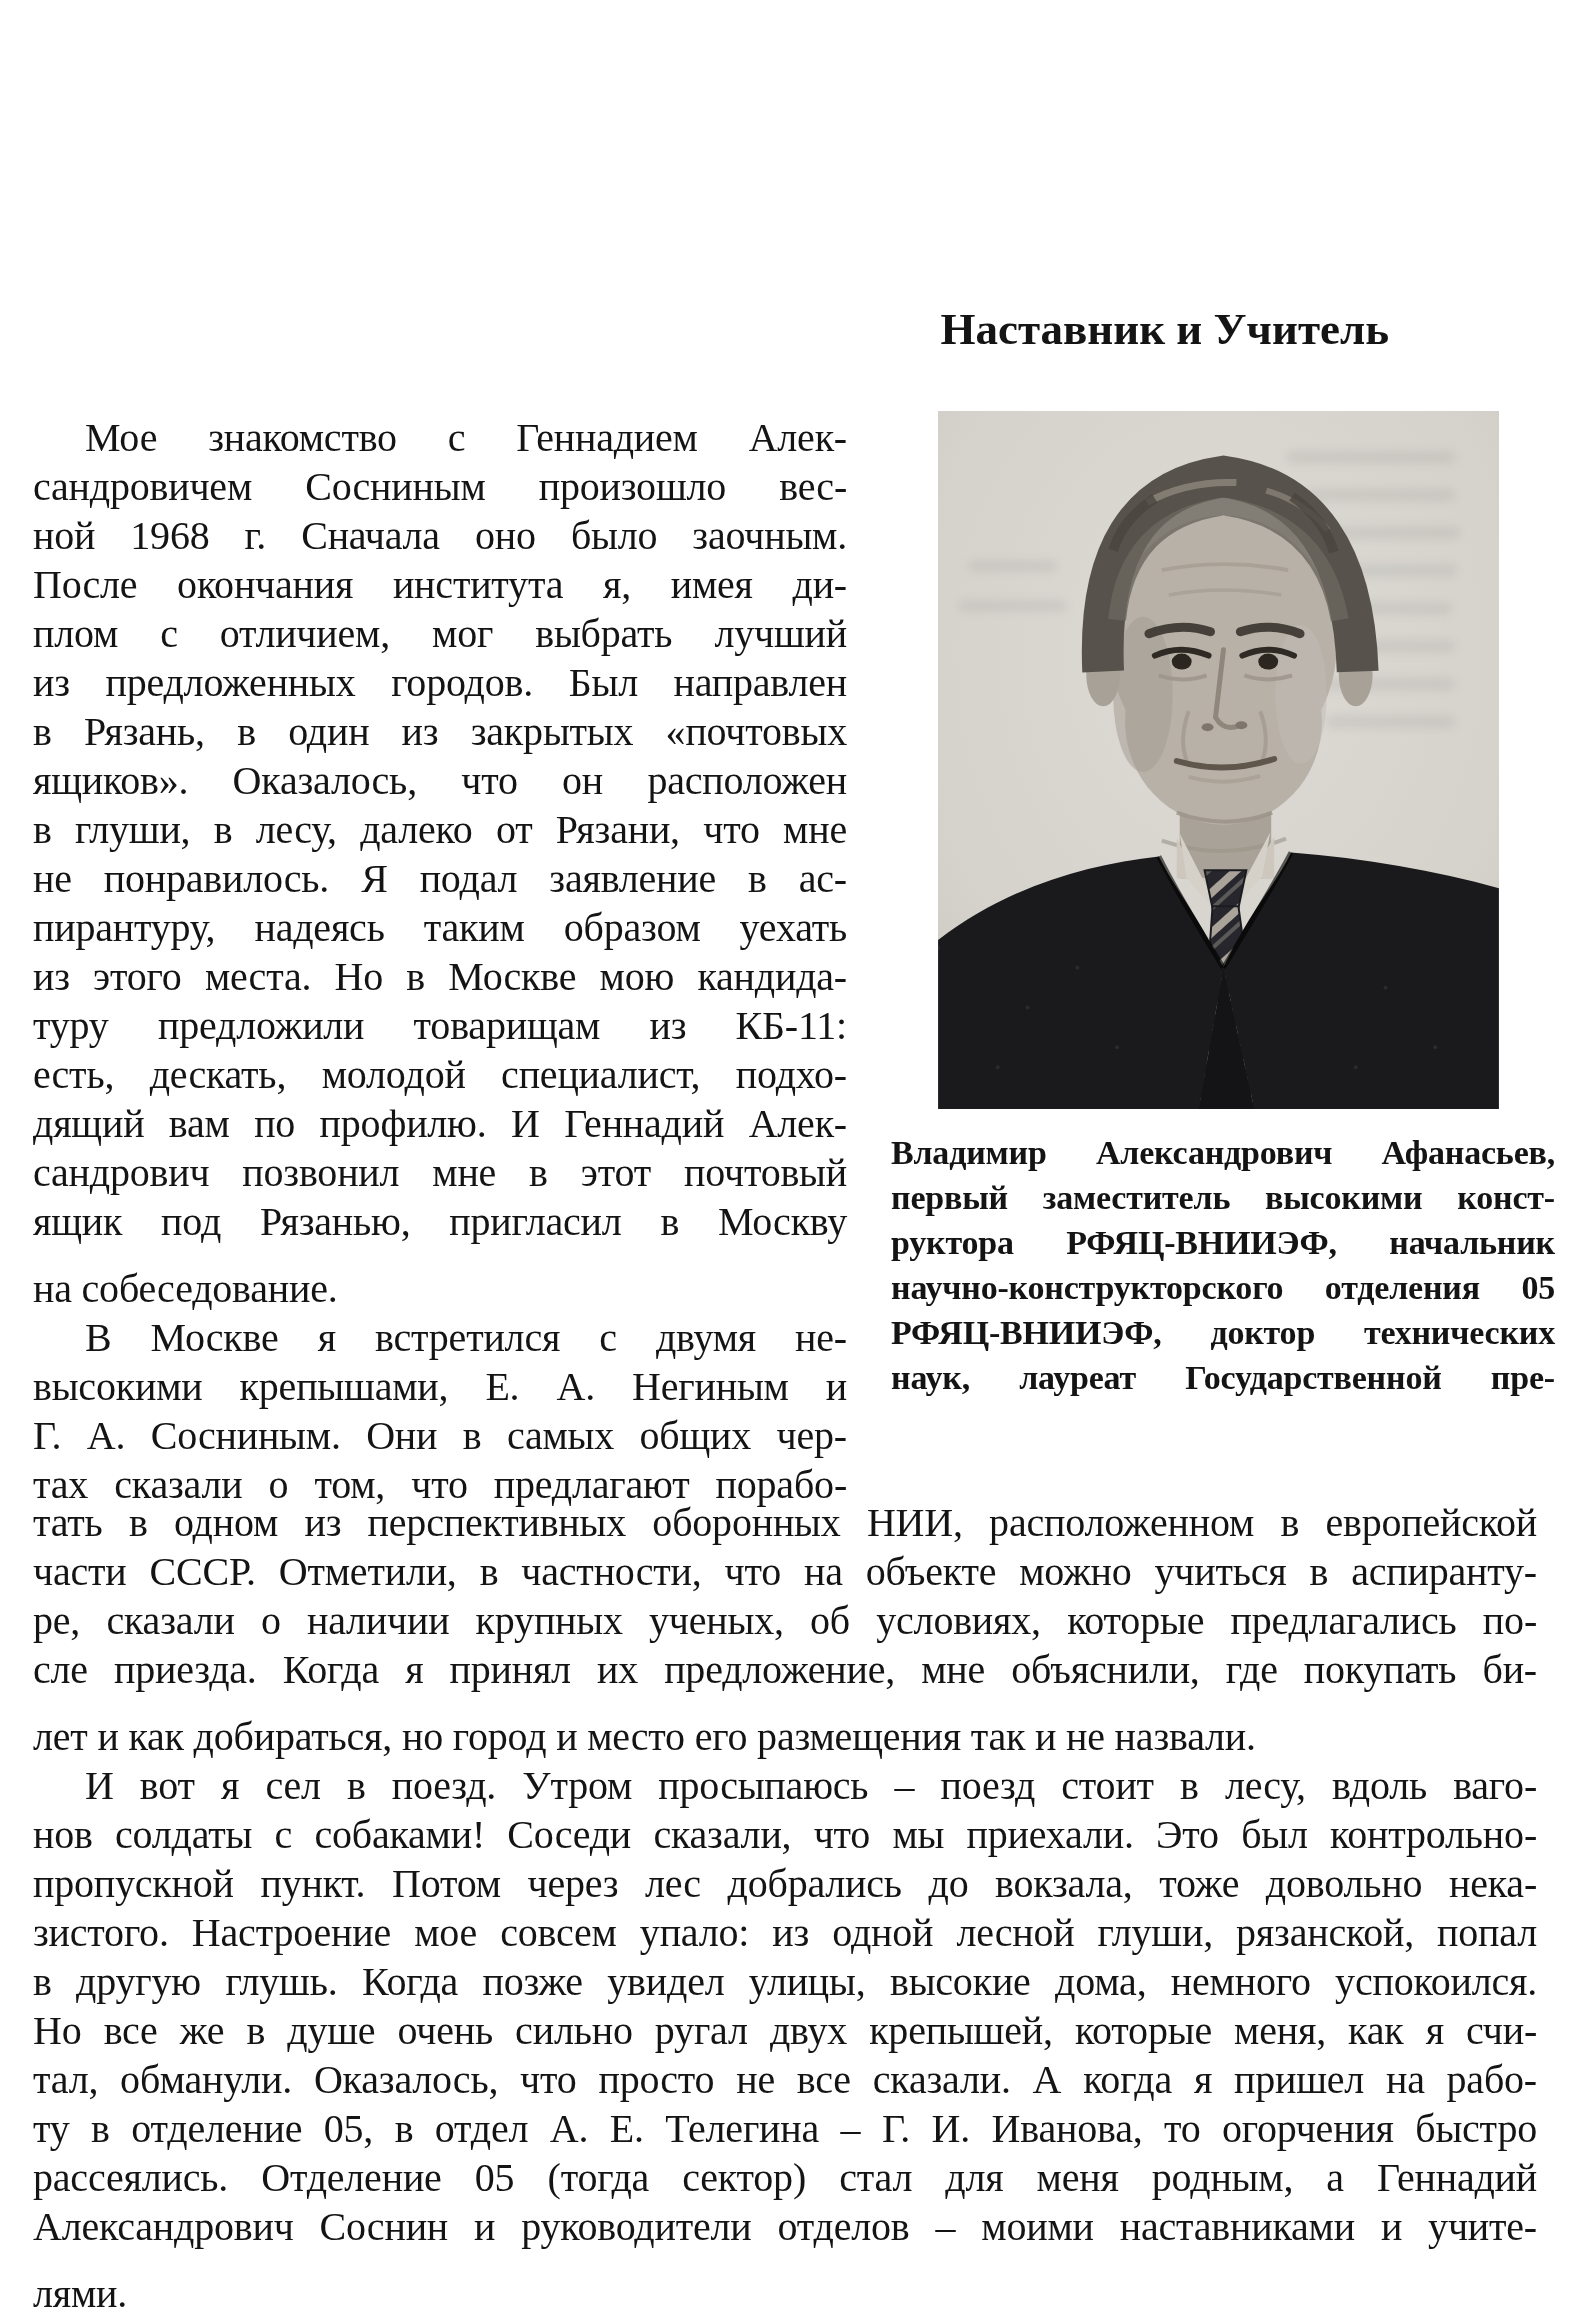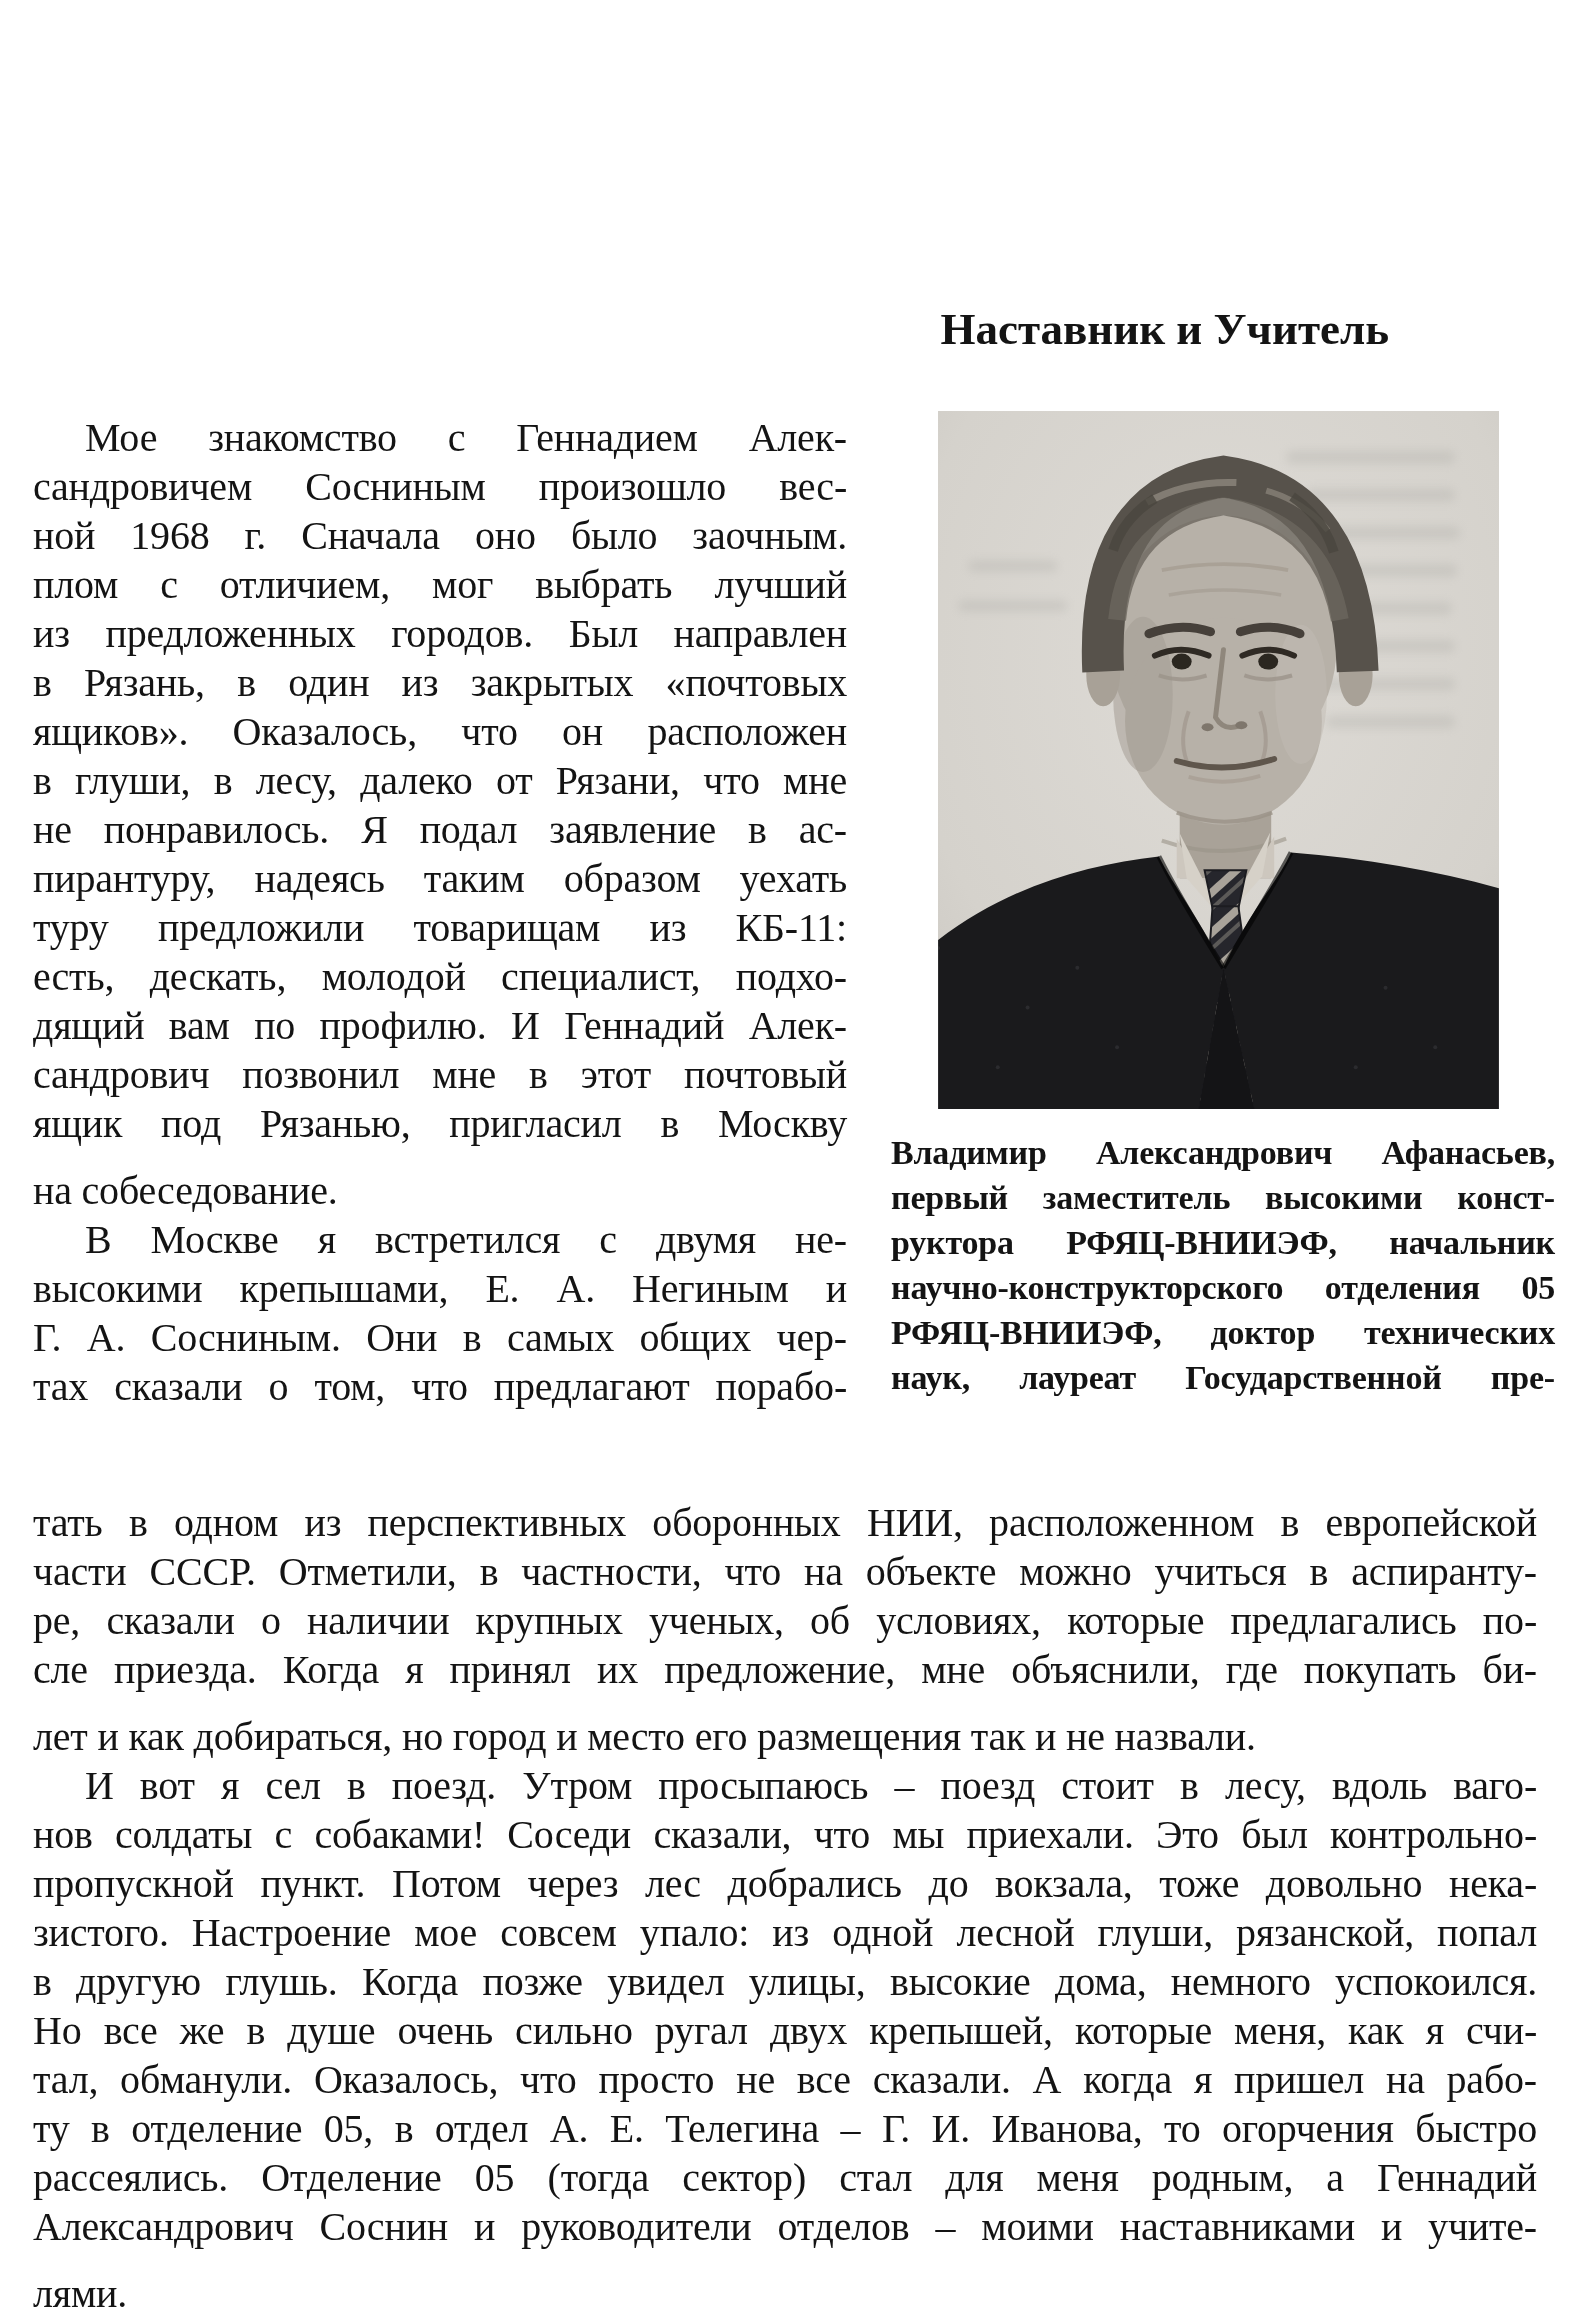--- a/index.html
+++ b/index.html
@@ -58,27 +58,29 @@
 <body>
 
 <div id="page">
 
   <div id="title">Наставник и Учитель</div>
 
   <div id="column-text" class="textblock">
       <div class="line indent">Мое знакомство с Геннадием Алек-</div>
       <div class="line">сандровичем Сосниным произошло вес-</div>
       <div class="line">ной 1968 г. Сначала оно было заочным.</div>
+      <div class="line">После окончания института я, имея ди-</div>
       <div class="line">плом с отличием, мог выбрать лучший</div>
       <div class="line">из предложенных городов. Был направлен</div>
       <div class="line">в Рязань, в один из закрытых «почтовых</div>
       <div class="line">ящиков». Оказалось, что он расположен</div>
       <div class="line">в глуши, в лесу, далеко от Рязани, что мне</div>
       <div class="line">не понравилось. Я подал заявление в ас-</div>
       <div class="line">пирантуру, надеясь таким образом уехать</div>
+      <div class="line">из этого места. Но в Москве мою кандида-</div>
       <div class="line">туру предложили товарищам из КБ-11:</div>
       <div class="line">есть, дескать, молодой специалист, подхо-</div>
       <div class="line">дящий вам по профилю. И Геннадий Алек-</div>
       <div class="line">сандрович позвонил мне в этот почтовый</div>
       <div class="line">ящик под Рязанью, пригласил в Москву</div>
       <div class="line last-left">на собеседование.</div>
       <div class="line indent">В Москве я встретился с двумя не-</div>
       <div class="line">высокими крепышами, Е. А. Негиным и</div>
       <div class="line">Г. А. Сосниным. Они в самых общих чер-</div>
       <div class="line">тах сказали о том, что предлагают порабо-</div>

